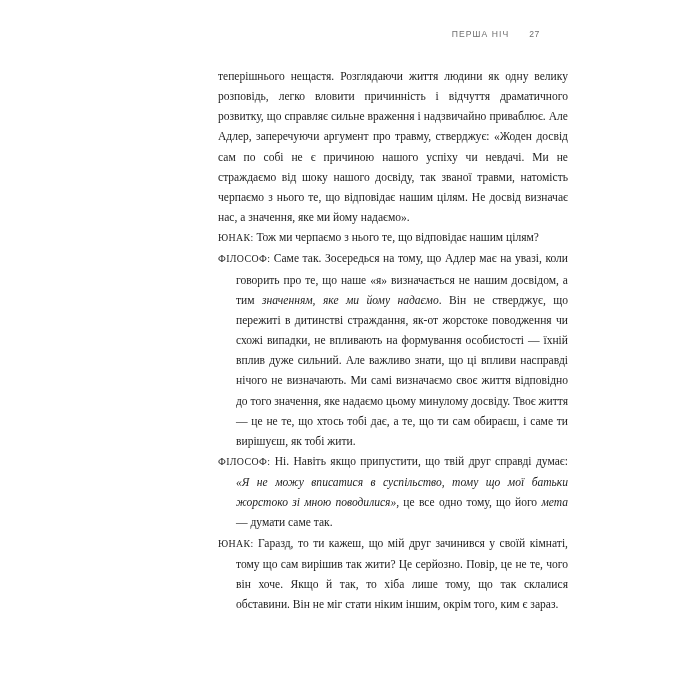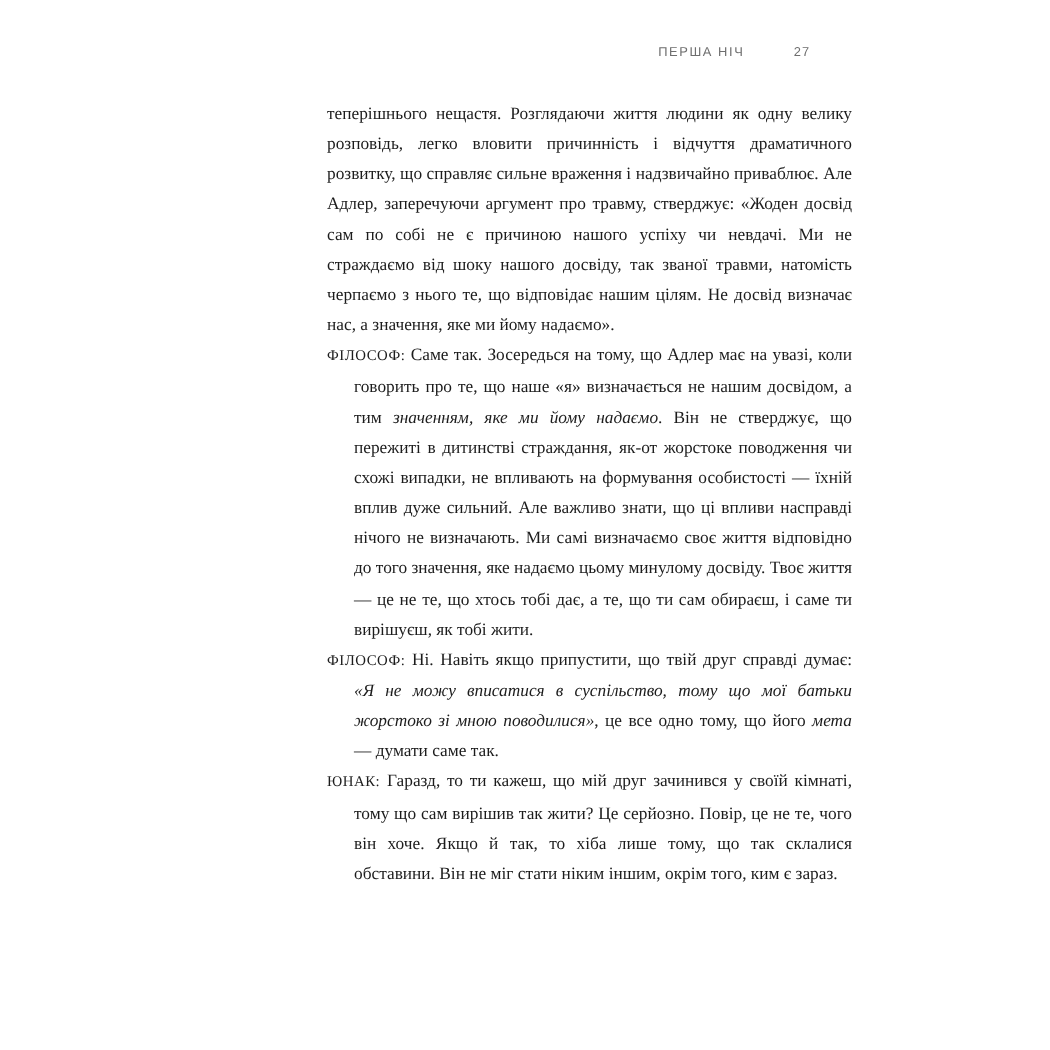--- a/index.html
+++ b/index.html
@@ -34,21 +34,21 @@
     align-items: baseline;
     font-family: "Liberation Sans", "DejaVu Sans", sans-serif;
     font-size: 8.6px;
     letter-spacing: 1.05px;
     color: #6e6e6e;
   }
   .running-head .rh-title {
     text-transform: uppercase;
   }
   .running-head .rh-folio {
-    margin-left: 33px;
+    margin-left: 20px;
     letter-spacing: 0.6px;
     color: #6e6e6e;
   }
 
   
   .textblock {
     position: absolute;
     top: 66px;
     left: 186px;
     width: 350px;
@@ -92,18 +92,19 @@
 
 <div class="page">
 
   <div class="running-head">
     <span class="rh-title">ПЕРША НІЧ</span>
     <span class="rh-folio">27</span>
   </div>
 
   <div class="textblock">
       <p class="para body"><span>теперішнього нещастя. Розглядаючи життя людини як одну велику розповідь, легко вловити причинність і відчуття драматичного розвитку, що справляє сильне враження і надзвичайно приваблює. Але Адлер, заперечуючи аргумент про травму, стверджує: «Жоден досвід сам по собі не є причиною нашого успіху чи невдачі. Ми не страждаємо від шоку нашого досвіду, так званої травми, натомість черпаємо з нього те, що відповідає нашим цілям. Не досвід визначає нас, а значення, яке ми йому надаємо».</span></p>
+      <p class="para dialogue"><span class="speaker">ЮНАК:</span><span> Тож ми черпаємо з нього те, що відповідає нашим цілям?</span></p>
       <p class="para dialogue"><span class="speaker">ФІЛОСОФ:</span><span> Саме так. Зосередься на тому, що Адлер має на увазі, коли говорить про те, що наше «я» визначається не нашим досвідом, а тим </span><em>значенням, яке ми йому надаємо</em><span>. Він не стверджує, що пережиті в дитинстві страждання, як-от жорстоке поводження чи схожі випадки, не впливають на формування особистості — їхній вплив дуже сильний. Але важливо знати, що ці впливи насправді нічого не визначають. Ми самі визначаємо своє життя відповідно до того значення, яке надаємо цьому минулому досвіду. Твоє життя — це не те, що хтось тобі дає, а те, що ти сам обираєш, і саме ти вирішуєш, як тобі жити.</span></p>
       <p class="para dialogue"><span class="speaker">ФІЛОСОФ:</span><span> Ні. Навіть якщо припустити, що твій друг справді думає: </span><em>«Я не можу вписатися в суспільство, тому що мої батьки жорстоко зі мною поводилися»</em><span>, це все одно тому, що його </span><em>мета</em><span> — думати саме так.</span></p>
       <p class="para dialogue"><span class="speaker">ЮНАК:</span><span> Гаразд, то ти кажеш, що мій друг зачинився у своїй кімнаті, тому що сам вирішив так жити? Це серйозно. Повір, це не те, чого він хоче. Якщо й так, то хіба лише тому, що так склалися обставини. Він не міг стати ніким іншим, окрім того, ким є зараз.</span></p>
     </div>
 
 </div>
 
 </body></html>

